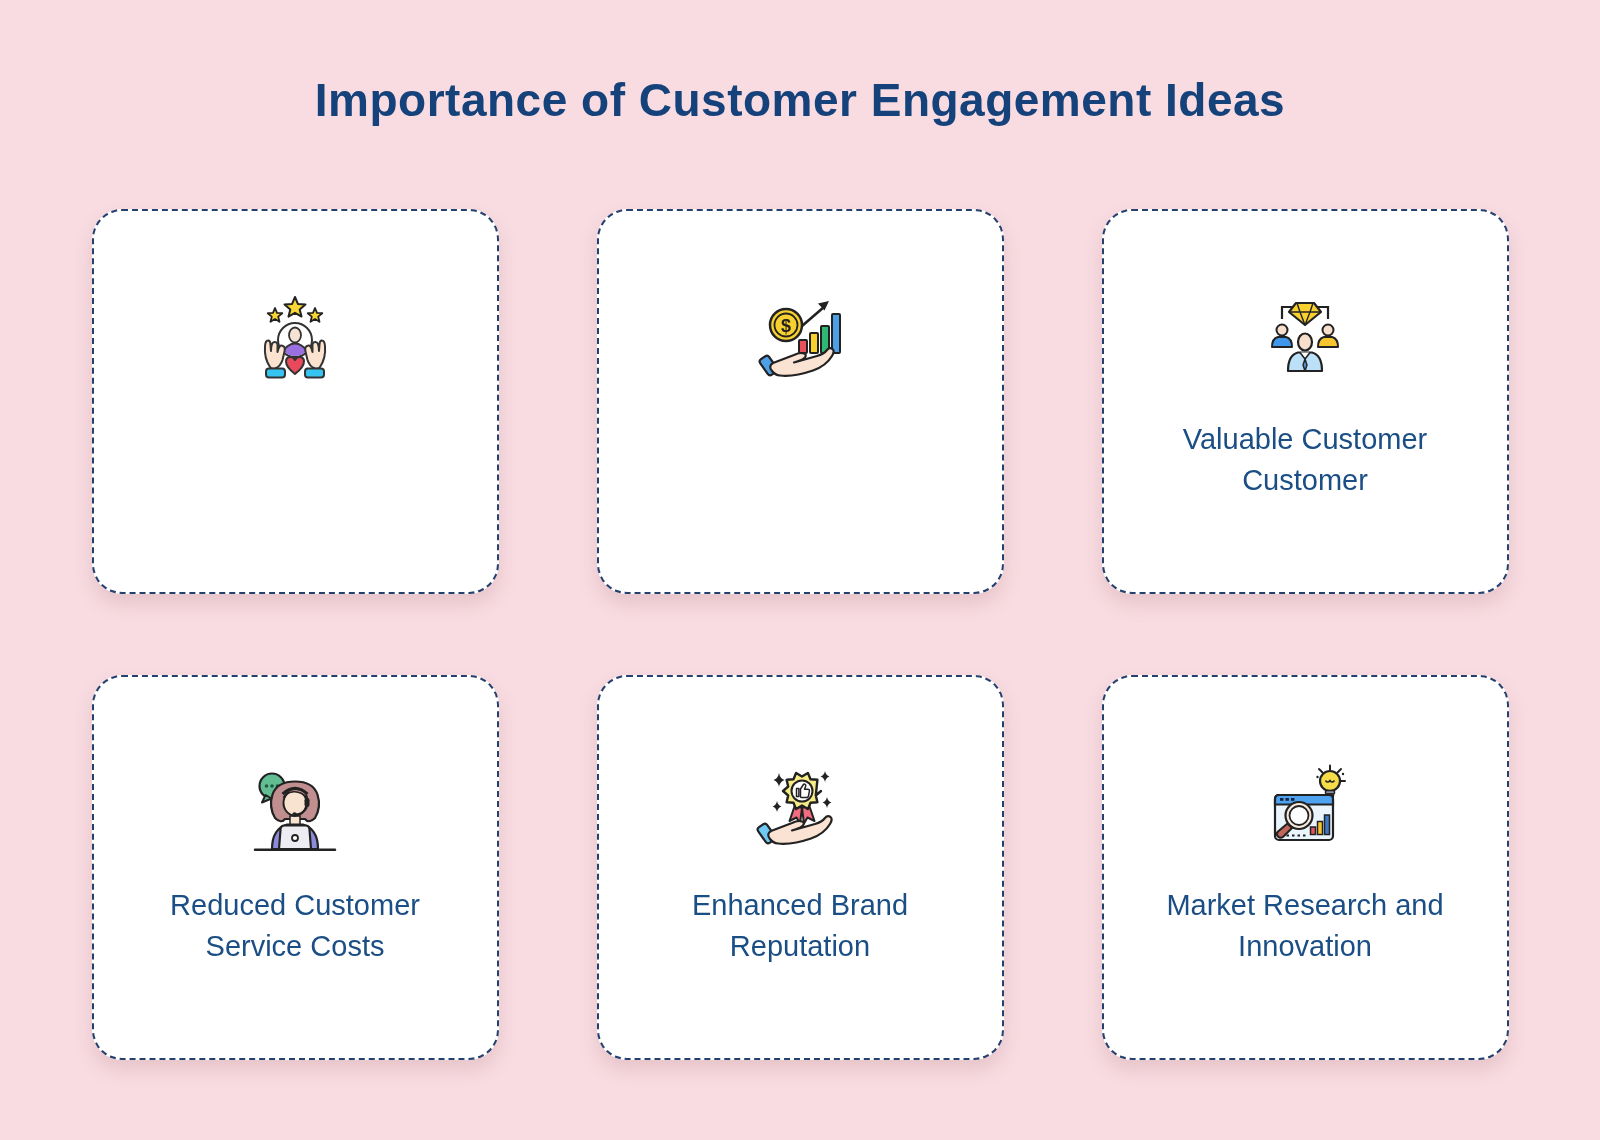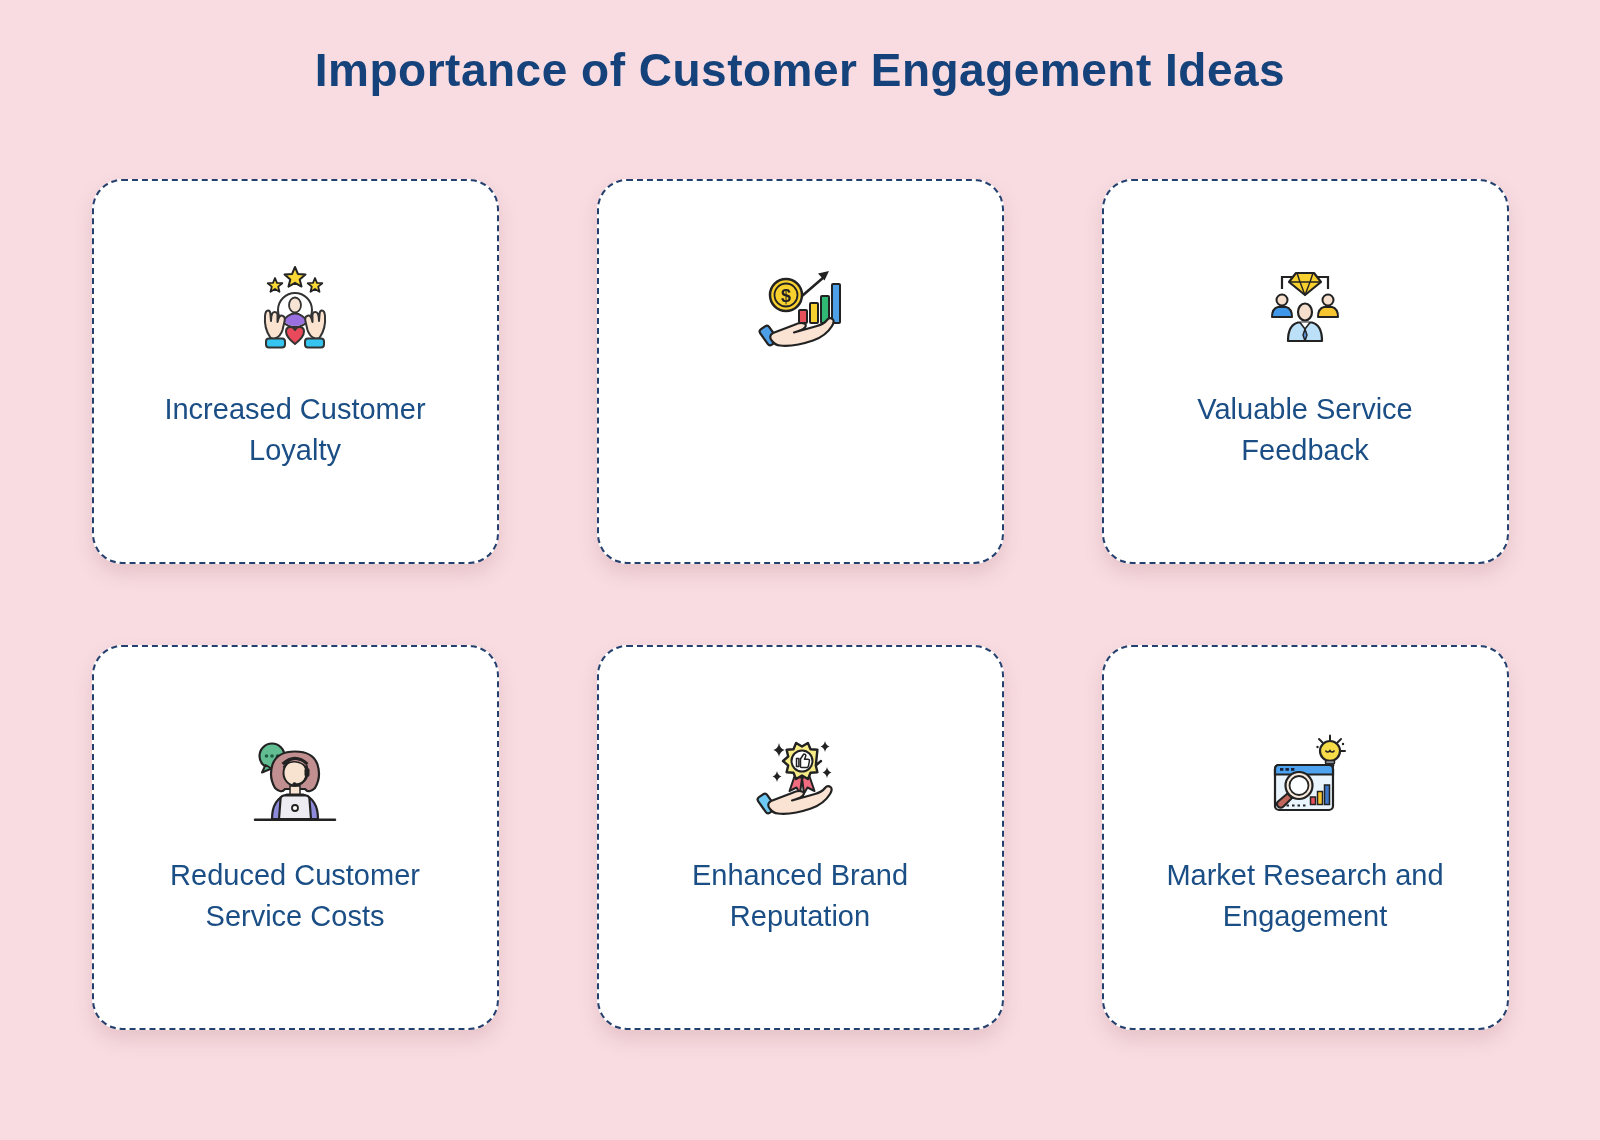--- a/index.html
+++ b/index.html
@@ -4,21 +4,21 @@
 <style>
   * { margin: 0; padding: 0; box-sizing: border-box; }
   html, body { width: 1600px; height: 1140px; }
   body {
     font-family: "Liberation Sans", "DejaVu Sans", sans-serif;
     background: var(--color-background, #F8DCE1);
     overflow: hidden;
   }
   .page { width: 1600px; height: 1140px; position: relative; }
   .page-title {
-    padding-top: 44px;
+    padding-top: 74px;
     text-align: center;
     font-size: 46px;
     font-weight: 700;
     letter-spacing: 0.5px;
     color: var(--color-title_text, #15427A);
     line-height: 1.15;
   }
   .cards-grid {
     margin-top: 82px;
     display: grid;
@@ -82,21 +82,20 @@
             <path d="M25 72 Q19 63 20 51 Q20.5 45 23.5 45.5 Q25.5 46 25.5 50 L26 56 Q26 46.5 30 47 Q33 47.3 32.5 52 L32.5 57 Q34 49 38 51 Q40.5 52 39.5 56.5 L37.5 65 Q35.5 71.5 30 73.5 Q26.5 74.5 25 72 Z" fill="#FBE3D0" stroke="#333" stroke-width="2" stroke-linejoin="round"></path>
             <rect x="21" y="73.5" width="19" height="9" rx="3" fill="#35C5F0" stroke="#333" stroke-width="2"></rect>
           </g>
 
           <g transform="translate(100,0) scale(-1,1)">
             <path d="M25 72 Q19 63 20 51 Q20.5 45 23.5 45.5 Q25.5 46 25.5 50 L26 56 Q26 46.5 30 47 Q33 47.3 32.5 52 L32.5 57 Q34 49 38 51 Q40.5 52 39.5 56.5 L37.5 65 Q35.5 71.5 30 73.5 Q26.5 74.5 25 72 Z" fill="#FBE3D0" stroke="#333" stroke-width="2" stroke-linejoin="round"></path>
             <rect x="21" y="73.5" width="19" height="9" rx="3" fill="#35C5F0" stroke="#333" stroke-width="2"></rect>
           </g>
         </svg>
       </div>
-      <div class="card-label">Increased Customer Loyalty</div>
     </div>
 
     <div class="card">
       <div class="card-icon">
         <svg viewBox="0 0 100 100" aria-hidden="true">
 
           <path d="M52 31 L74 12" fill="none" stroke="#222" stroke-width="2.6" stroke-linecap="round"></path>
           <path d="M79 6 L68 8.5 L74.5 15.5 Z" fill="#222"></path>
 
           <rect x="49" y="45" width="8" height="13" rx="1" fill="#E8505B" stroke="#222" stroke-width="2"></rect>
@@ -131,21 +130,21 @@
 
           <circle cx="73" cy="35" r="5.5" fill="#F7DFCD" stroke="#222" stroke-width="2"></circle>
           <path d="M63 52 Q63 43.5 69 42 L77 42 Q83 43.5 83 52 Z" fill="#F7C52F" stroke="#222" stroke-width="2" stroke-linejoin="round"></path>
 
           <ellipse cx="50" cy="47" rx="7" ry="8.5" fill="#F7DFCD" stroke="#222" stroke-width="2.2"></ellipse>
           <path d="M33 76 Q33 60 43 57.5 L57 57.5 Q67 60 67 76 Z" fill="#BCE0F8" stroke="#222" stroke-width="2.2" stroke-linejoin="round"></path>
           <path d="M45 57.5 L50 64 L55 57.5" fill="#FFFFFF" stroke="#222" stroke-width="1.6" stroke-linejoin="round"></path>
           <path d="M50 64 L48 70 L50 76 L52 70 Z" fill="#5B8FD4" stroke="#222" stroke-width="1.4" stroke-linejoin="round"></path>
         </svg>
       </div>
-      <div class="card-label">Valuable Service Feedback</div>
+      <div class="card-label">Valuable Customer Customer</div>
     </div>
 
     <div class="card">
       <div class="card-icon">
         <svg viewBox="0 0 100 100" aria-hidden="true">
 
           <circle cx="27" cy="25" r="12.5" fill="#62BE92" stroke="#222" stroke-width="2.2"></circle>
           <path d="M20.5 34 L17 41.5 L26.5 37.5 Z" fill="#62BE92" stroke="#222" stroke-width="2" stroke-linejoin="round"></path>
           <circle cx="21.5" cy="25" r="1.8" fill="#1E5C40"></circle>
           <circle cx="27" cy="25" r="1.8" fill="#1E5C40"></circle>
@@ -225,17 +224,17 @@
           <rect x="62.5" y="60.5" width="5" height="13" fill="#F7C52F" stroke="#222" stroke-width="1.5"></rect>
           <rect x="69.5" y="54" width="5" height="19.5" fill="#3E78C8" stroke="#222" stroke-width="1.5"></rect>
 
           <path d="M26 74.5 H52" fill="none" stroke="#222" stroke-width="2" stroke-dasharray="2.5 3"></path>
 
           <path d="M32.5 62.5 L37 67 L28.5 75.5 Q25.5 78 23 75.5 Q20.5 73 23 70.5 Z" fill="#C0655A" stroke="#222" stroke-width="2" stroke-linejoin="round"></path>
           <circle cx="44" cy="54.5" r="13.5" fill="#F7E9DC" stroke="#222" stroke-width="2.2"></circle>
           <circle cx="44" cy="54.5" r="9.5" fill="#FDFEFF" stroke="#222" stroke-width="1.8"></circle>
         </svg>
       </div>
-      <div class="card-label">Market Research and Engagement</div>
+      <div class="card-label">Market Research and Innovation</div>
     </div>
 
   </div>
 </div>
 
 </body></html>

